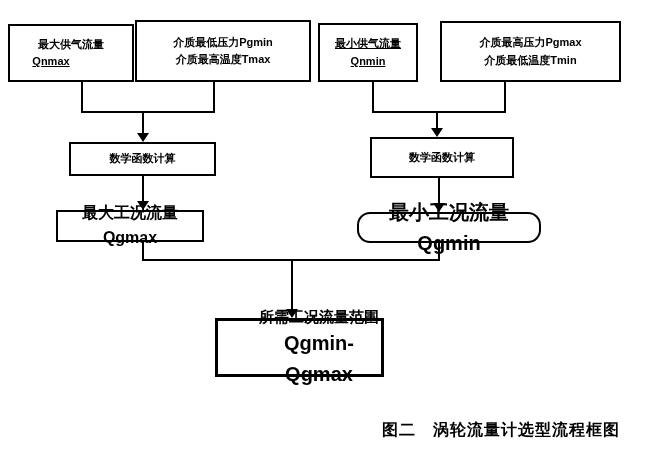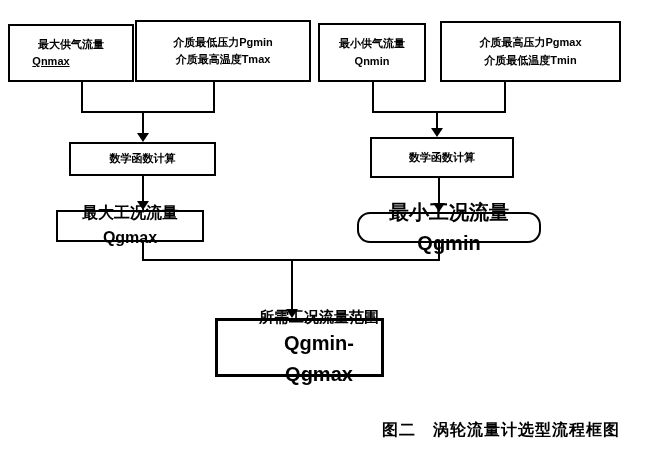--- a/index.html
+++ b/index.html
@@ -65,21 +65,21 @@
   <div class="node" style="left:8px; top:24px; width:126px; height:58px;">
     <div>最大供气流量</div>
     <div class="shift-left">Qnmax</div>
   </div>
 
   <div class="node" style="left:135px; top:20px; width:176px; height:62px;">
     <div>介质最低压力Pgmin</div>
     <div>介质最高温度Tmax</div>
   </div>
 
-  <div class="node" style="left:318px; top:23px; width:108px; height:59px;">
+  <div class="node" style="left:318px; top:23px; width:100px; height:59px;text-decoration:underline;">
     <div>最小供气流量</div>
     <div>Qnmin</div>
   </div>
 
   <div class="node" style="left:440px; top:21px; width:181px; height:61px;">
     <div>介质最高压力Pgmax</div>
     <div>介质最低温度Tmin</div>
   </div>
 
   <div class="vline" style="left:81px; top:82px; height:31px;"></div>

